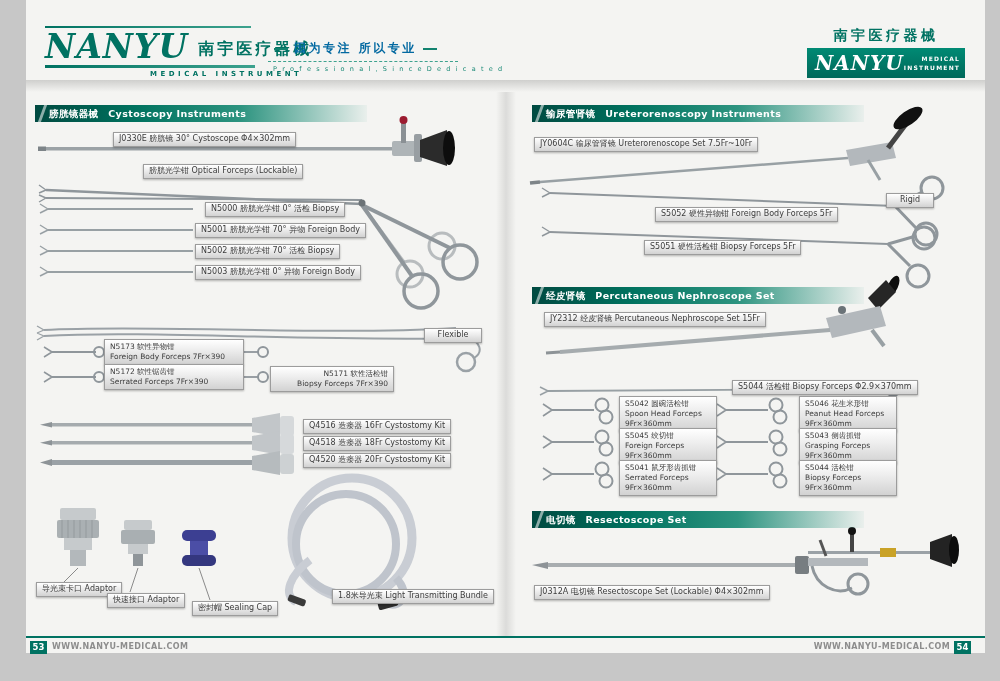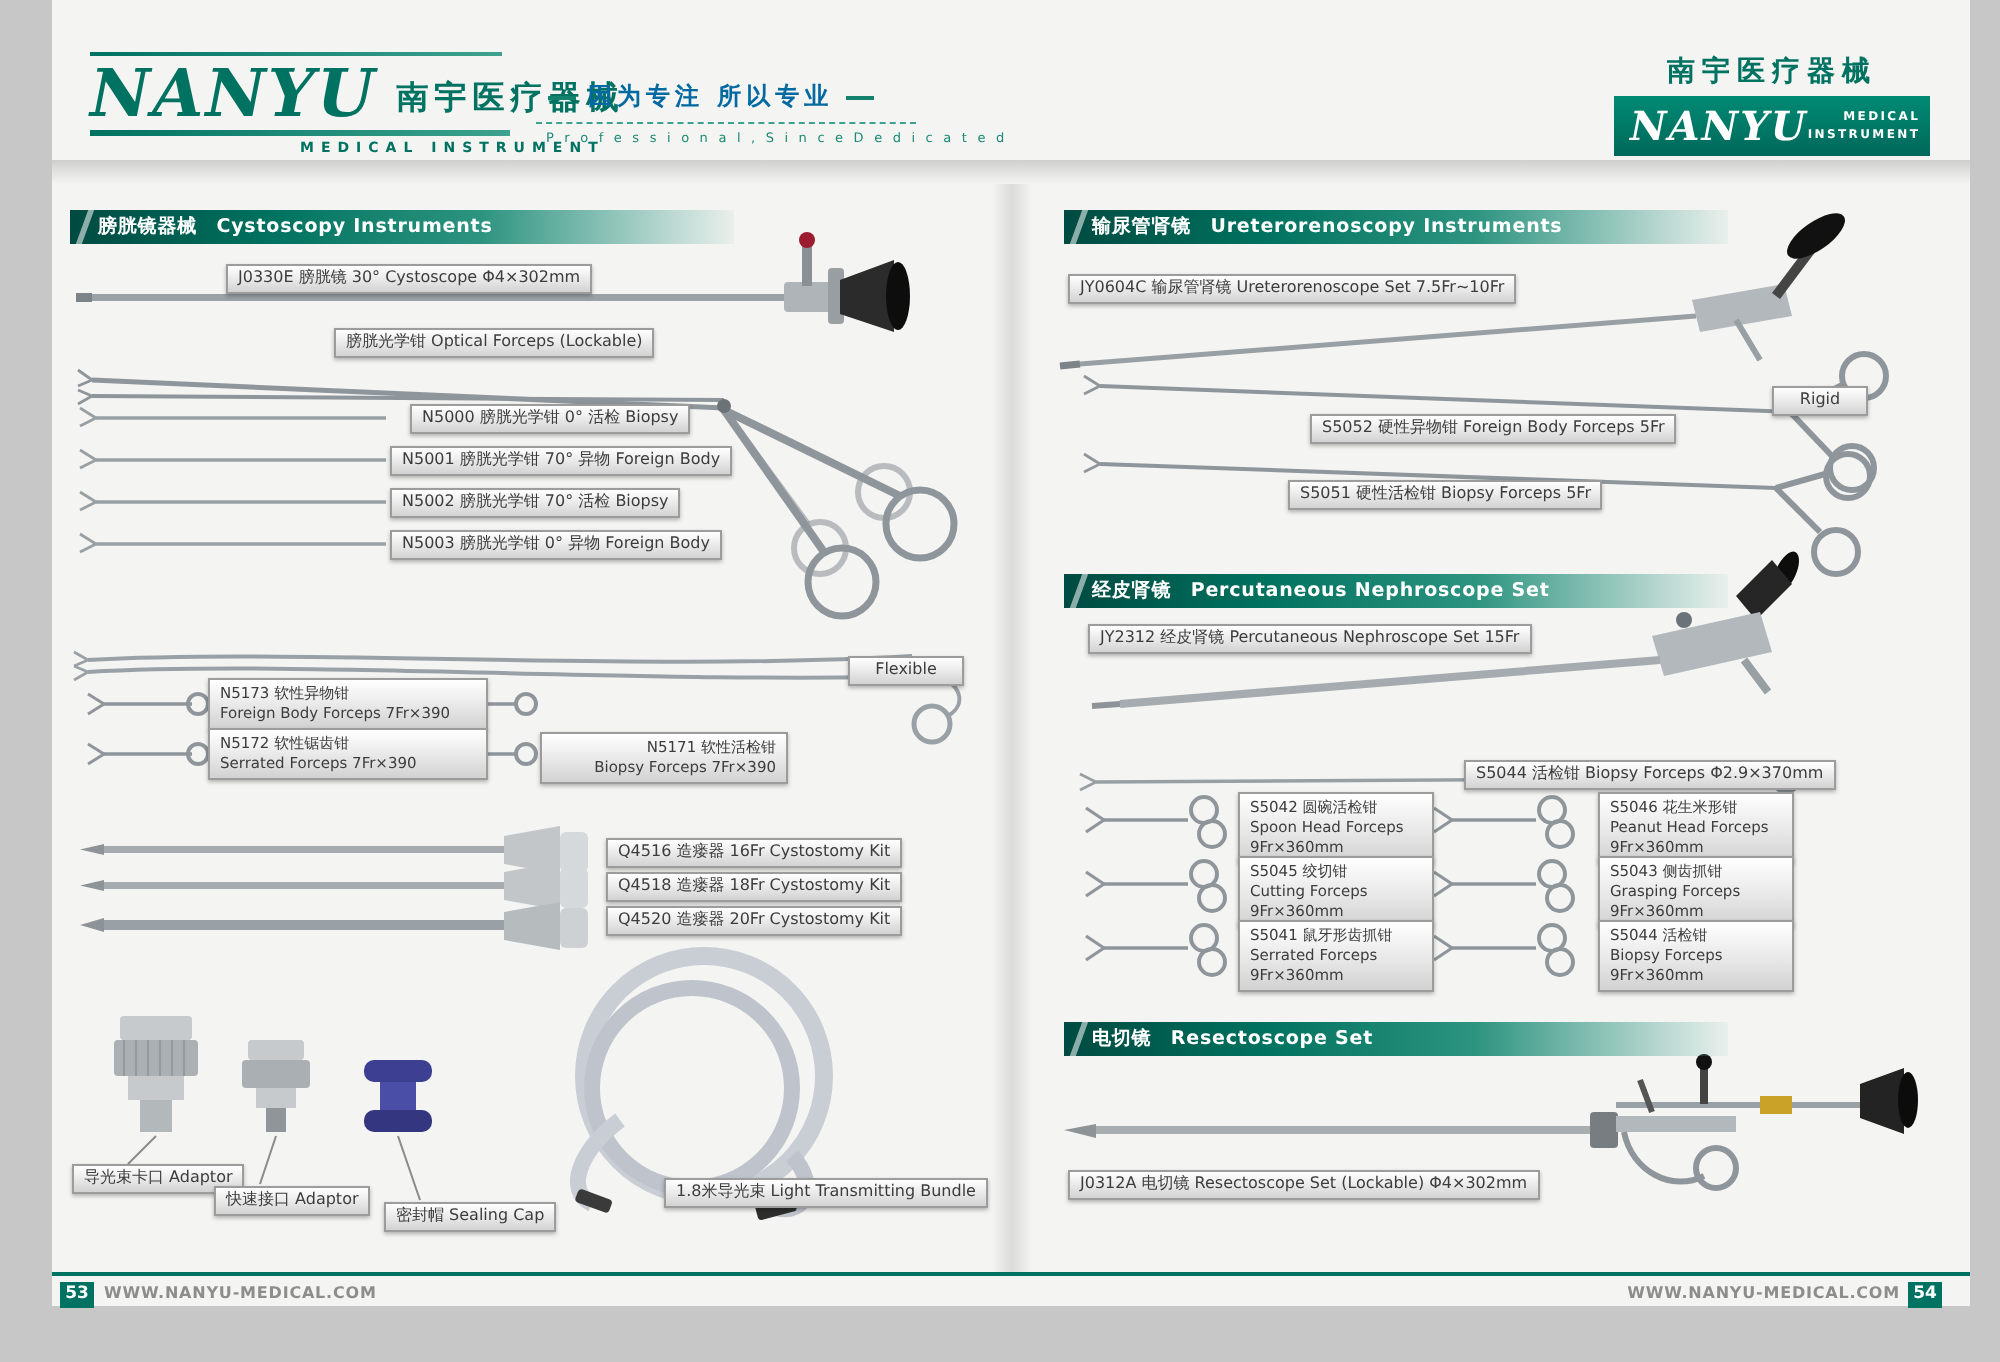--- a/index.html
+++ b/index.html
@@ -299,21 +299,21 @@
   <div class="secbar" style="left:532px;top:105px;width:318px;">
     <span class="cn">输尿管肾镜</span>
     <span>Ureterorenoscopy Instruments</span>
   </div>
   <div class="secbar" style="left:532px;top:511px;width:318px;">
     <span class="cn">电切镜</span>
     <span>Resectoscope Set</span>
   </div>
 
   <div class="label" style="left:113px;top:132px;">J0330E 膀胱镜 30°  Cystoscope  Φ4×302mm</div>
-  <div class="label" style="left:143px;top:164px;margin-left:24px;">膀胱光学钳 Optical Forceps (Lockable)</div>
+  <div class="label" style="left:143px;top:164px;">膀胱光学钳 Optical Forceps (Lockable)</div>
   <div class="label" style="left:205px;top:202px;">N5000 膀胱光学钳 0°  活检 Biopsy</div>
   <div class="label" style="left:195px;top:223px;">N5001 膀胱光学钳 70°  异物 Foreign Body</div>
   <div class="label" style="left:195px;top:244px;">N5002 膀胱光学钳 70°  活检 Biopsy</div>
   <div class="label" style="left:195px;top:265px;">N5003 膀胱光学钳 0°  异物 Foreign Body</div>
   <div class="label tag" style="left:424px;top:328px;width:46px;">Flexible</div>
 
   <div class="label multi" style="left:104px;top:339px;width:128px;">
     <div>N5173 软性异物钳</div>
     <div>Foreign Body Forceps 7Fr×390</div>
   </div>
@@ -348,21 +348,21 @@
     <div>Spoon Head Forceps</div>
     <div>9Fr×360mm</div>
   </div>
   <div class="label multi" style="left:799px;top:396px;width:86px;">
     <div>S5046 花生米形钳</div>
     <div>Peanut Head Forceps</div>
     <div>9Fr×360mm</div>
   </div>
   <div class="label multi" style="left:619px;top:428px;width:86px;">
     <div>S5045 绞切钳</div>
-    <div>Cutting Forceps</div>
+    <div>Foreign Forceps</div>
     <div>9Fr×360mm</div>
   </div>
   <div class="label multi" style="left:799px;top:428px;width:86px;">
     <div>S5043 侧齿抓钳</div>
     <div>Grasping Forceps</div>
     <div>9Fr×360mm</div>
   </div>
   <div class="label multi" style="left:619px;top:460px;width:86px;">
     <div>S5041 鼠牙形齿抓钳</div>
     <div>Serrated Forceps</div>

